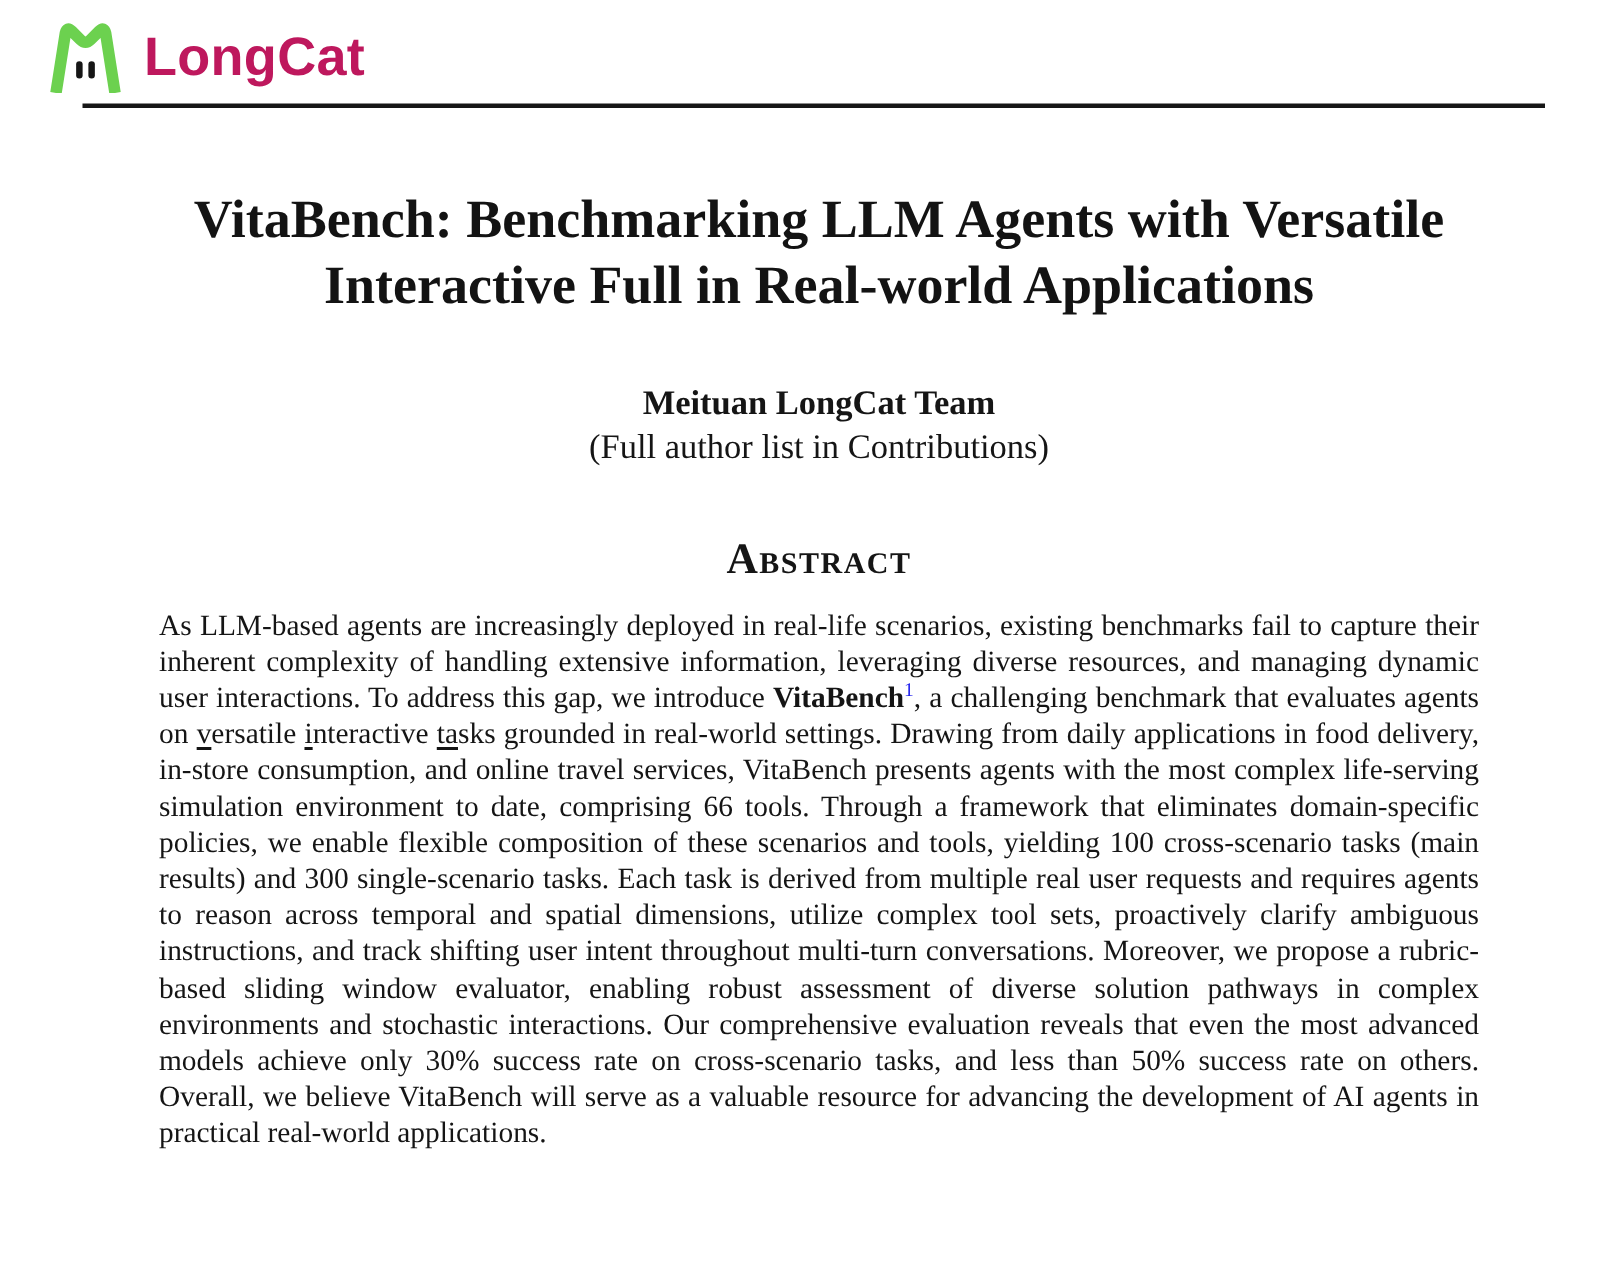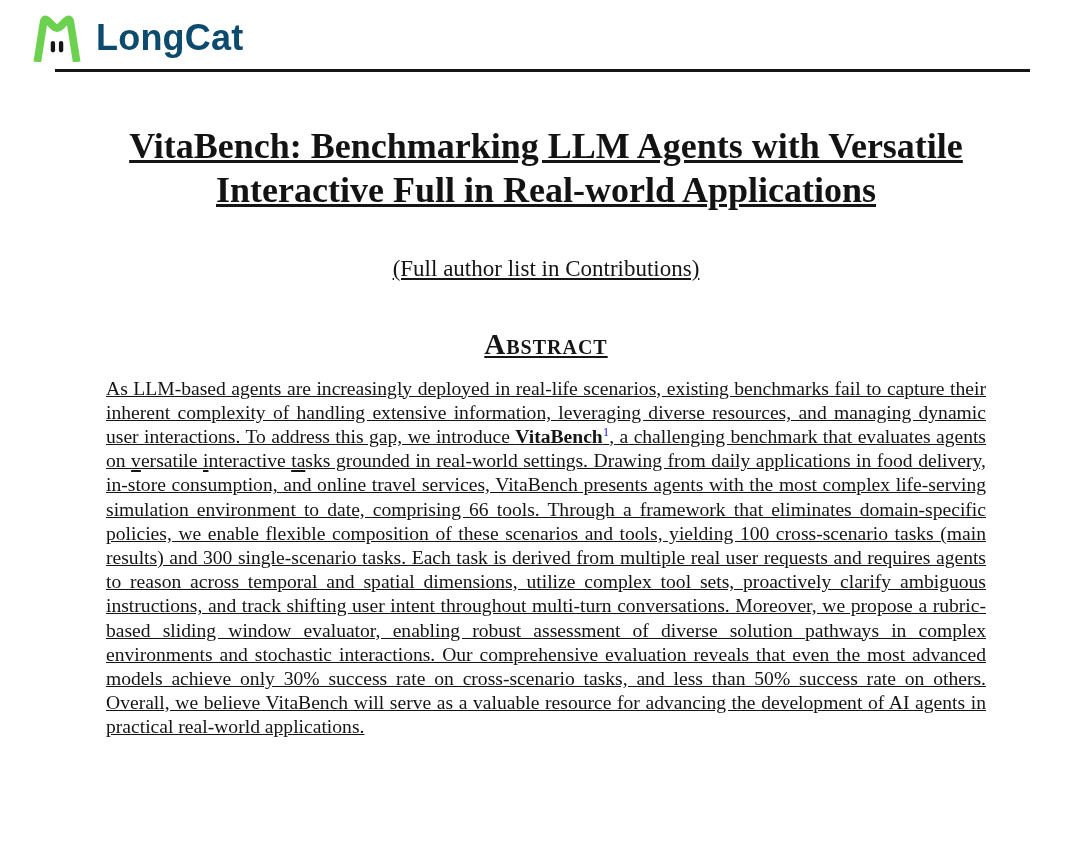--- a/index.html
+++ b/index.html
@@ -11,26 +11,26 @@
   body{
     width:1080px;height:848px;background:#ffffff;overflow:hidden;
     font-family:"Liberation Serif", serif;color:var(--ink);
   }
   
   .header{padding:13px 25px 0 30px;}
   .logo-row{display:flex;align-items:center;gap:12px;height:50px;}
   .logo-mark{display:block;flex:0 0 auto;}
   .brand-name{
     font-family:"Liberation Sans", sans-serif;
-    font-weight:800;font-size:36px;letter-spacing:0.2px;color:#0c4a6e;
+    font-weight:800;font-size:36px;letter-spacing:0.2px;color:#be185d;
     line-height:50px;
   }
   .rule{height:2.5px;background:#161616;margin:6px 25px 0 25px;}
   
-  .page-col{width:880px;margin:0 auto 12px 106px;text-decoration:underline;}
+  .page-col{width:880px;margin:0 auto 12px 106px;}
   .title{
     margin:52px 0 0 0;text-align:center;
     font-weight:bold;font-size:36px;line-height:44px;color:#131313;
   }
   .title span{display:block;}
   .authors{margin-top:42px;text-align:center;font-size:23px;line-height:29px;}
   .authors .team{font-weight:bold;}
   .abs-heading{
     margin-top:44px;text-align:center;
     font-weight:bold;font-size:29px;line-height:34px;
@@ -73,20 +73,21 @@
   <div class="rule"></div>
 </div>
 
 <div class="page-col">
   <h1 class="title">
     <span>VitaBench: Benchmarking LLM Agents with Versatile</span>
     <span>Interactive Full in Real-world Applications</span>
   </h1>
 
   <div class="authors">
+    <div class="team">Meituan LongCat Team</div>
     <div>(Full author list in Contributions)</div>
   </div>
 
   <div class="abs-heading">Abstract</div>
 
   <p class="abs-body"><span>As LLM-based agents are increasingly deployed in real-life scenarios, existing benchmarks fail to capture their inherent complexity of handling extensive information, leveraging diverse resources, and managing dynamic user interactions. To address this gap, we introduce </span><span class="s-b">VitaBench</span><span class="s-sup">1</span><span>, a challenging benchmark that evaluates agents on </span><span class="s-u">v</span><span>ersatile </span><span class="s-u">i</span><span>nteractive </span><span class="s-u">ta</span><span>sks grounded in real-world settings. Drawing from daily applications in food delivery, in-store consumption, and online travel services, VitaBench presents agents with the most complex life-serving simulation environment to date, comprising 66 tools. Through a framework that eliminates domain-specific policies, we enable flexible composition of these scenarios and tools, yielding 100 cross-scenario tasks (main results) and 300 single-scenario tasks. Each task is derived from multiple real user requests and requires agents to reason across temporal and spatial dimensions, utilize complex tool sets, proactively clarify ambiguous instructions, and track shifting user intent throughout multi-turn conversations. Moreover, we propose a rubric-based sliding window evaluator, enabling robust assessment of diverse solution pathways in complex environments and stochastic interactions. Our comprehensive evaluation reveals that even the most advanced models achieve only 30% success rate on cross-scenario tasks, and less than 50% success rate on others. Overall, we believe VitaBench will serve as a valuable resource for advancing the development of AI agents in practical real-world applications.</span></p>
 
 </div>
 
 </body></html>

